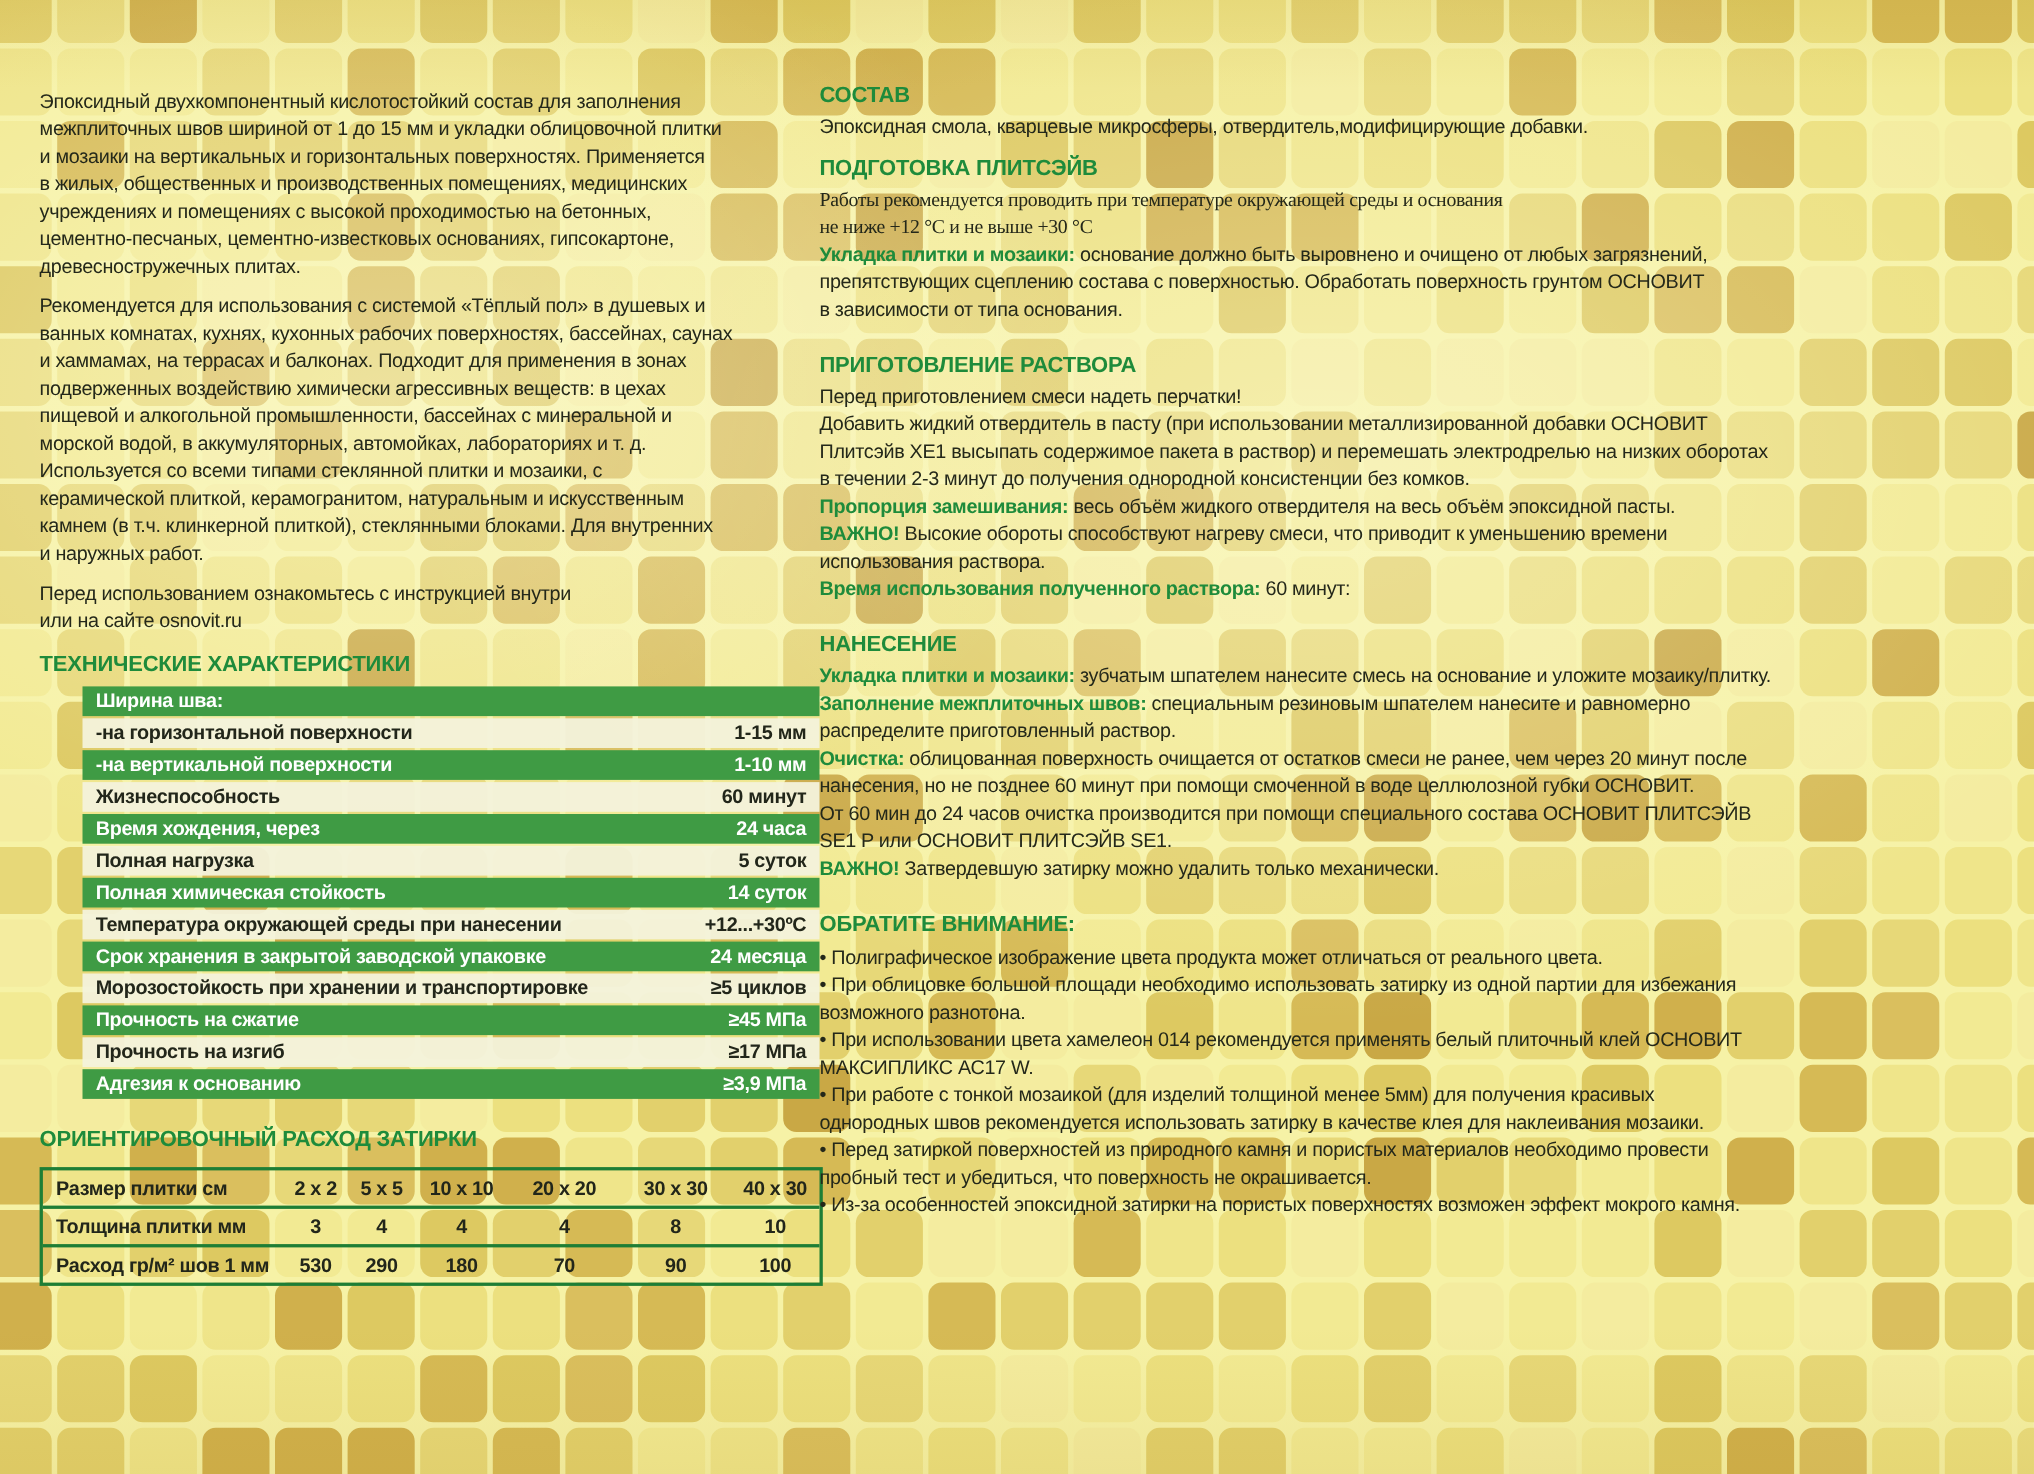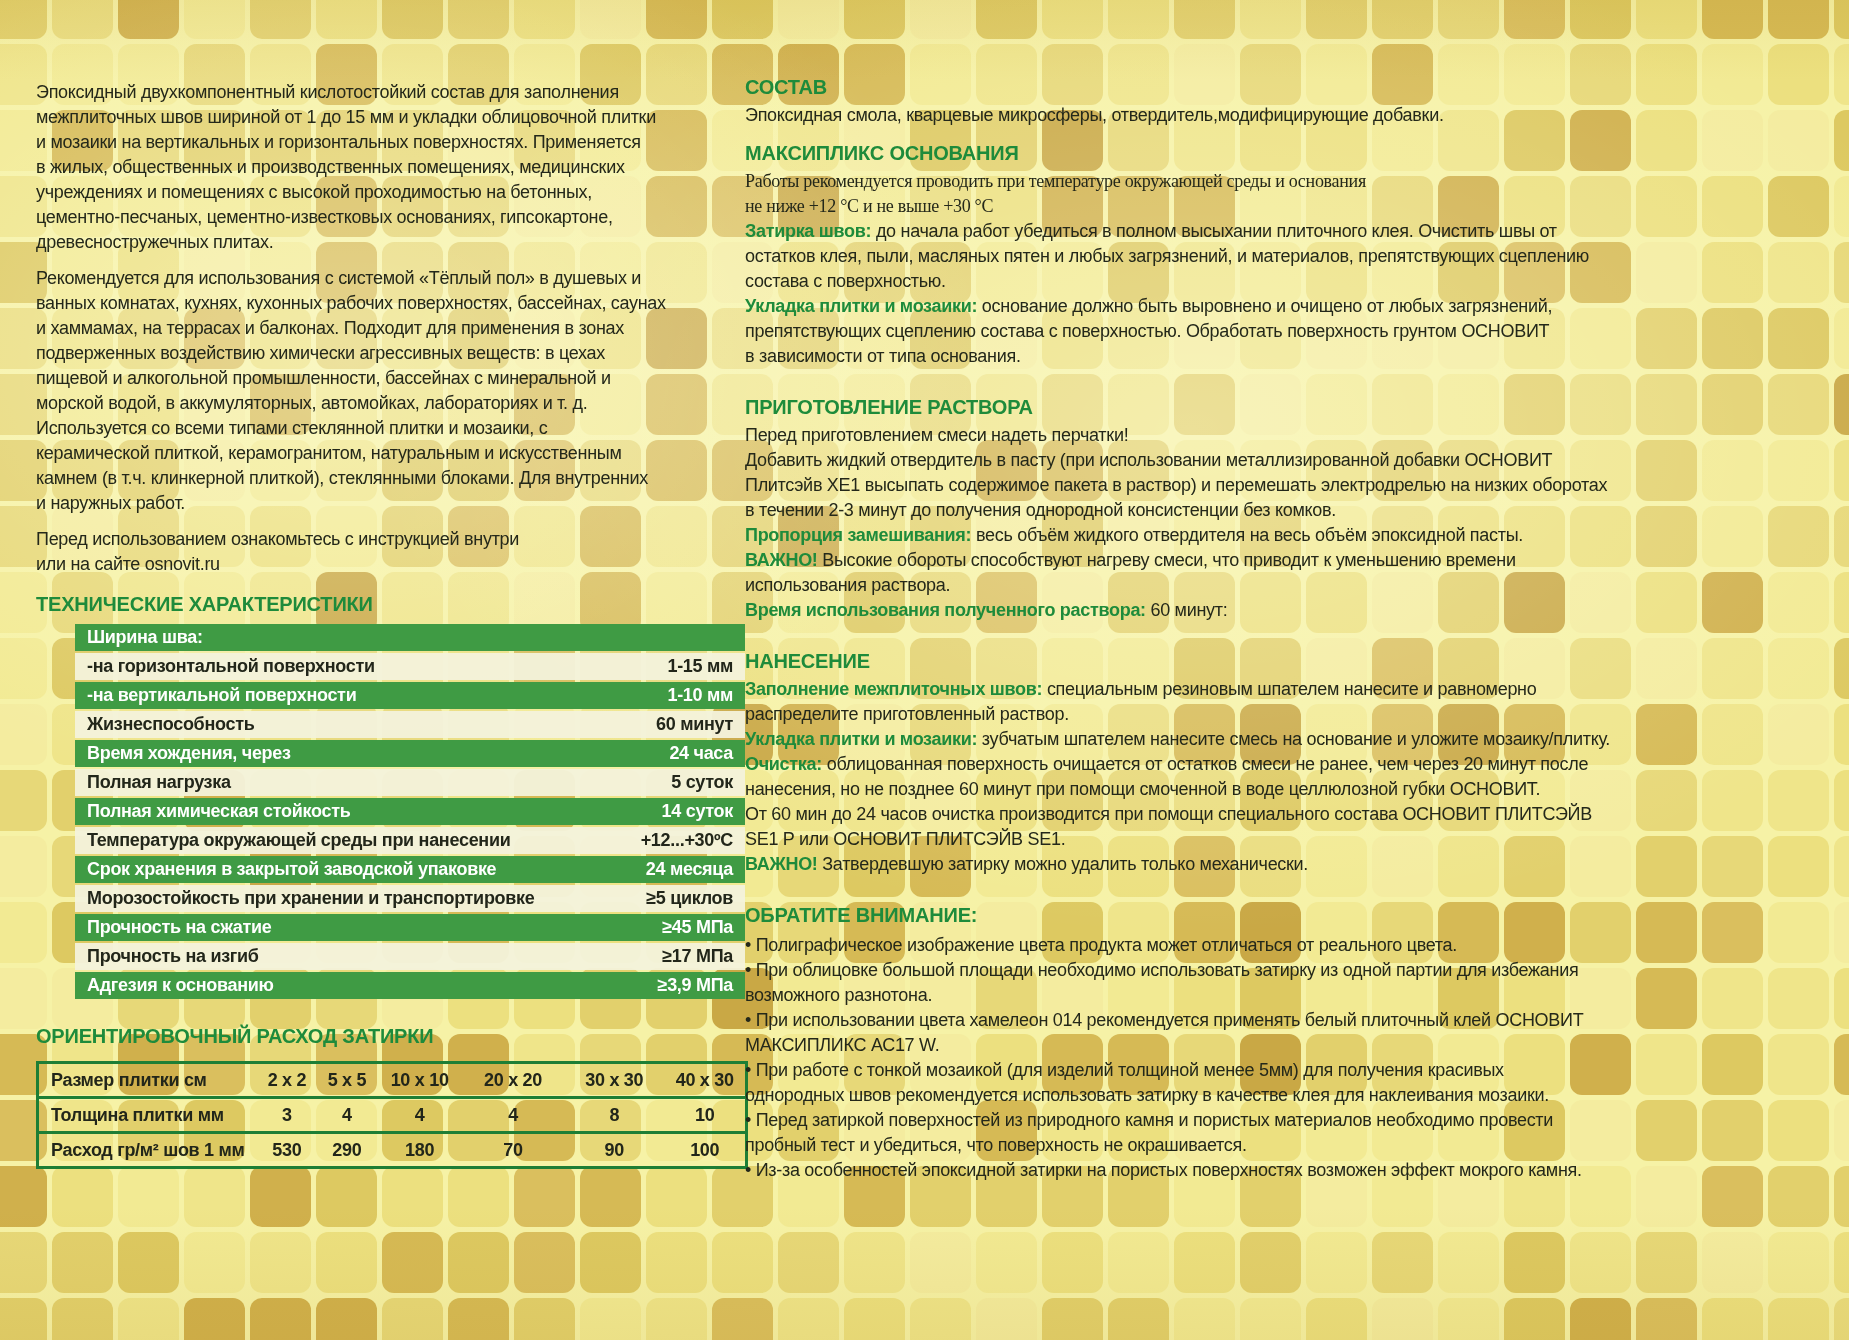--- a/index.html
+++ b/index.html
@@ -785,44 +785,41 @@
             <span class="ccell c4">90</span>
             <span class="ccell c5">100</span>
           </div>
       </div>
     </div>
 
     <div class="col col-right">
       <h2 class="h" style="margin-bottom:4px;">СОСТАВ</h2>
       <p class="para">Эпоксидная смола, кварцевые микросферы, отвердитель,модифицирующие добавки.</p>
 
-      <h2 class="h" style="margin-top:14px;margin-bottom:4px;">МАКСИПЛИКС ОСНОВАНИЯ</h2>
+      <h2 class="h" style="margin-top:14px;margin-bottom:4px;">ПОДГОТОВКА ПЛИТСЭЙВ</h2>
       <p class="para" style="margin-bottom:0;font-family:Liberation Serif, serif;">Работы рекомендуется проводить при температуре окружающей среды и основания
 не ниже +12 °C и не выше +30 °C</p>
-      <p class="para" style="margin-bottom:0;"><span class="lbl">Затирка швов:</span> <span>до начала работ убедиться в полном высыхании плиточного клея. Очистить швы от
-остатков клея, пыли, масляных пятен и любых загрязнений, и материалов, препятствующих сцеплению
-состава с поверхностью.</span></p>
       <p class="para"><span class="lbl">Укладка плитки и мозаики:</span> <span>основание должно быть выровнено и очищено от любых загрязнений,
 препятствующих сцеплению состава с поверхностью. Обработать поверхность грунтом ОСНОВИТ
 в зависимости от типа основания.</span></p>
 
       <h2 class="h sec" style="margin-bottom:4px;">ПРИГОТОВЛЕНИЕ РАСТВОРА</h2>
       <p class="para" style="margin-bottom:0;">Перед приготовлением смеси надеть перчатки!</p>
       <p class="para" style="margin-bottom:0;">Добавить жидкий отвердитель в пасту (при использовании металлизированной добавки ОСНОВИТ
 Плитсэйв ХЕ1 высыпать содержимое пакета в раствор) и перемешать электродрелью на низких оборотах
 в течении 2-3 минут до получения однородной консистенции без комков.</p>
       <p class="para" style="margin-bottom:0;"><span class="lbl">Пропорция замешивания:</span> <span>весь объём жидкого отвердителя на весь объём эпоксидной пасты.</span></p>
       <p class="para" style="margin-bottom:0;"><span class="imp">ВАЖНО!</span> <span>Высокие обороты способствуют нагреву смеси, что приводит к уменьшению времени
 использования раствора.</span></p>
       <p class="para"><span class="lbl">Время использования полученного раствора:</span> <span>60 минут:</span></p>
 
       <h2 class="h sec" style="margin-bottom:4px;">НАНЕСЕНИЕ</h2>
+      <p class="para" style="margin-bottom:0;"><span class="lbl">Укладка плитки и мозаики:</span> <span>зубчатым шпателем нанесите смесь на основание и уложите мозаику/плитку.</span></p>
       <p class="para" style="margin-bottom:0;"><span class="lbl">Заполнение межплиточных швов:</span> <span>специальным резиновым шпателем нанесите и равномерно
 распределите приготовленный раствор.</span></p>
-      <p class="para" style="margin-bottom:0;"><span class="lbl">Укладка плитки и мозаики:</span> <span>зубчатым шпателем нанесите смесь на основание и уложите мозаику/плитку.</span></p>
       <p class="para" style="margin-bottom:0;"><span class="lbl">Очистка:</span> <span>облицованная поверхность очищается от остатков смеси не ранее, чем через 20 минут после
 нанесения, но не позднее 60 минут при помощи смоченной в воде целлюлозной губки ОСНОВИТ.
 От 60 мин до 24 часов очистка производится при помощи специального состава ОСНОВИТ ПЛИТСЭЙВ
 SE1 P или ОСНОВИТ ПЛИТСЭЙВ SE1.</span></p>
       <p class="para"><span class="imp">ВАЖНО!</span> <span>Затвердевшую затирку можно удалить только механически.</span></p>
 
       <h2 class="h sec" style="margin-bottom:6px;">ОБРАТИТЕ ВНИМАНИЕ:</h2>
       <p class="para" style="margin-bottom:0;">• Полиграфическое изображение цвета продукта может отличаться от реального цвета.</p>
       <p class="para" style="margin-bottom:0;">• При облицовке большой площади необходимо использовать затирку из одной партии для избежания
 возможного разнотона.</p>

